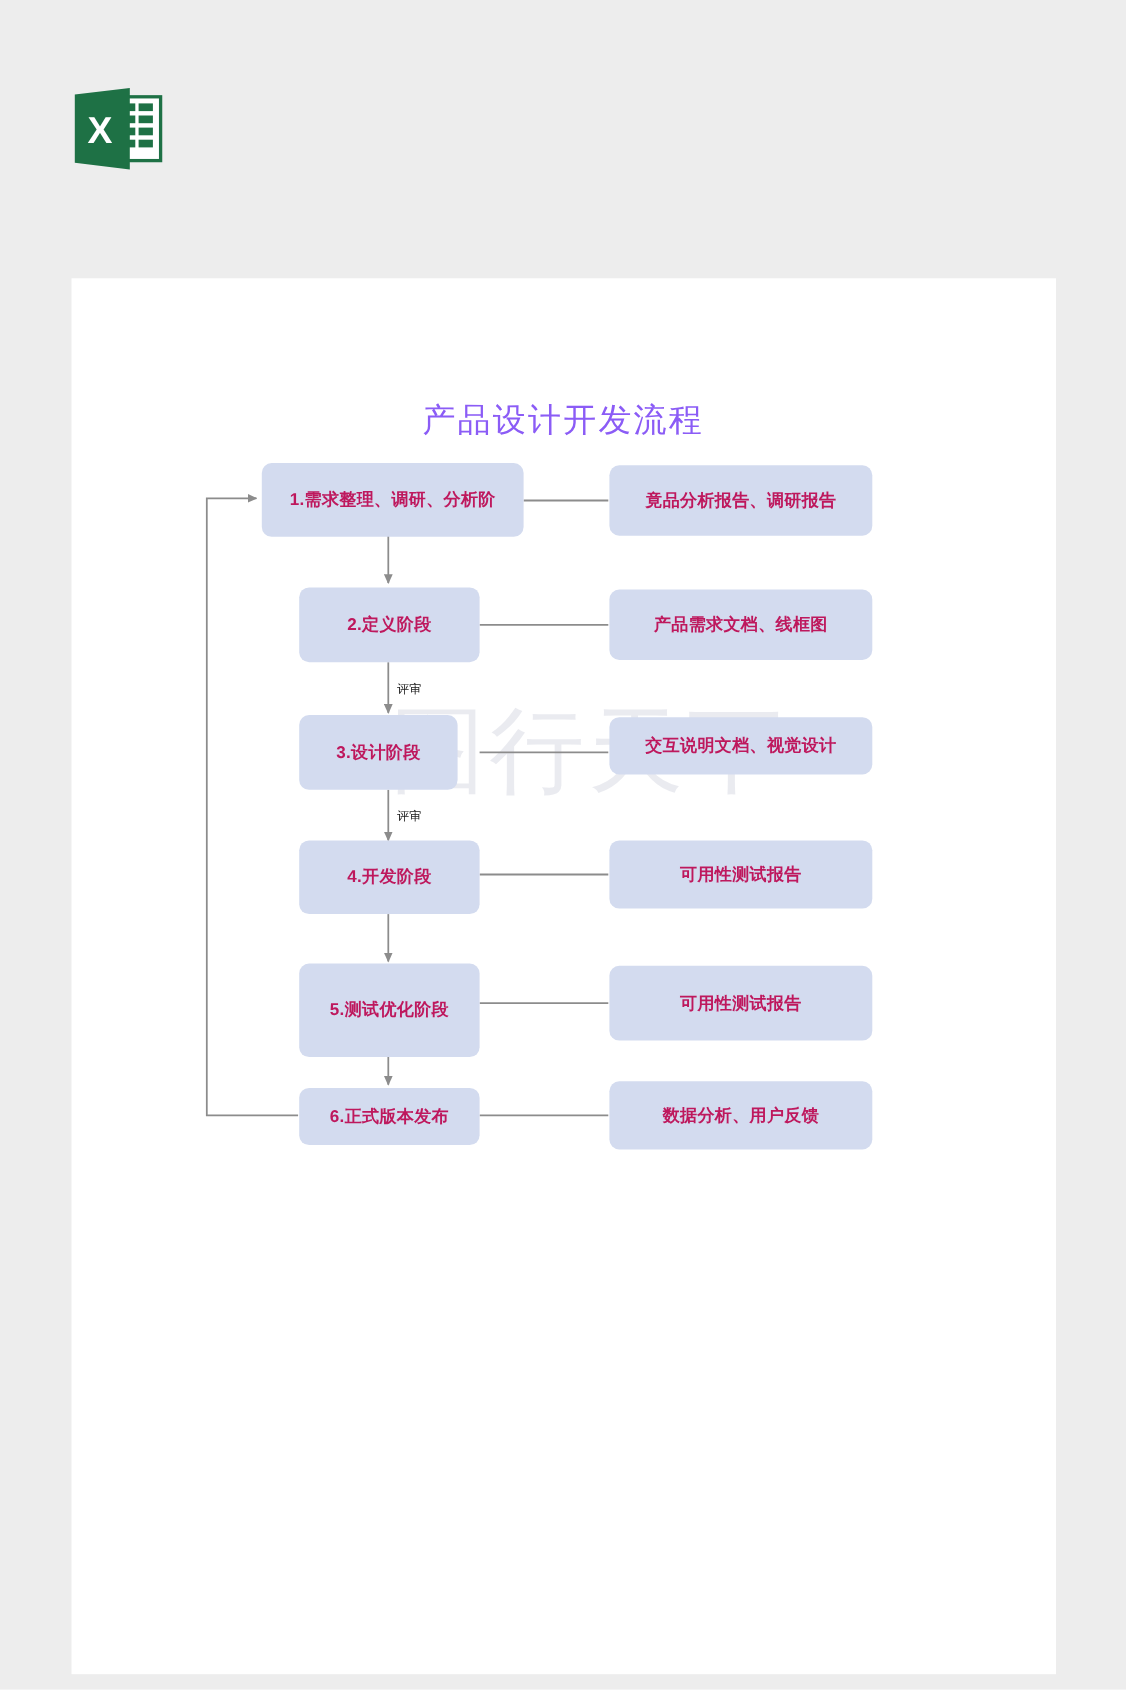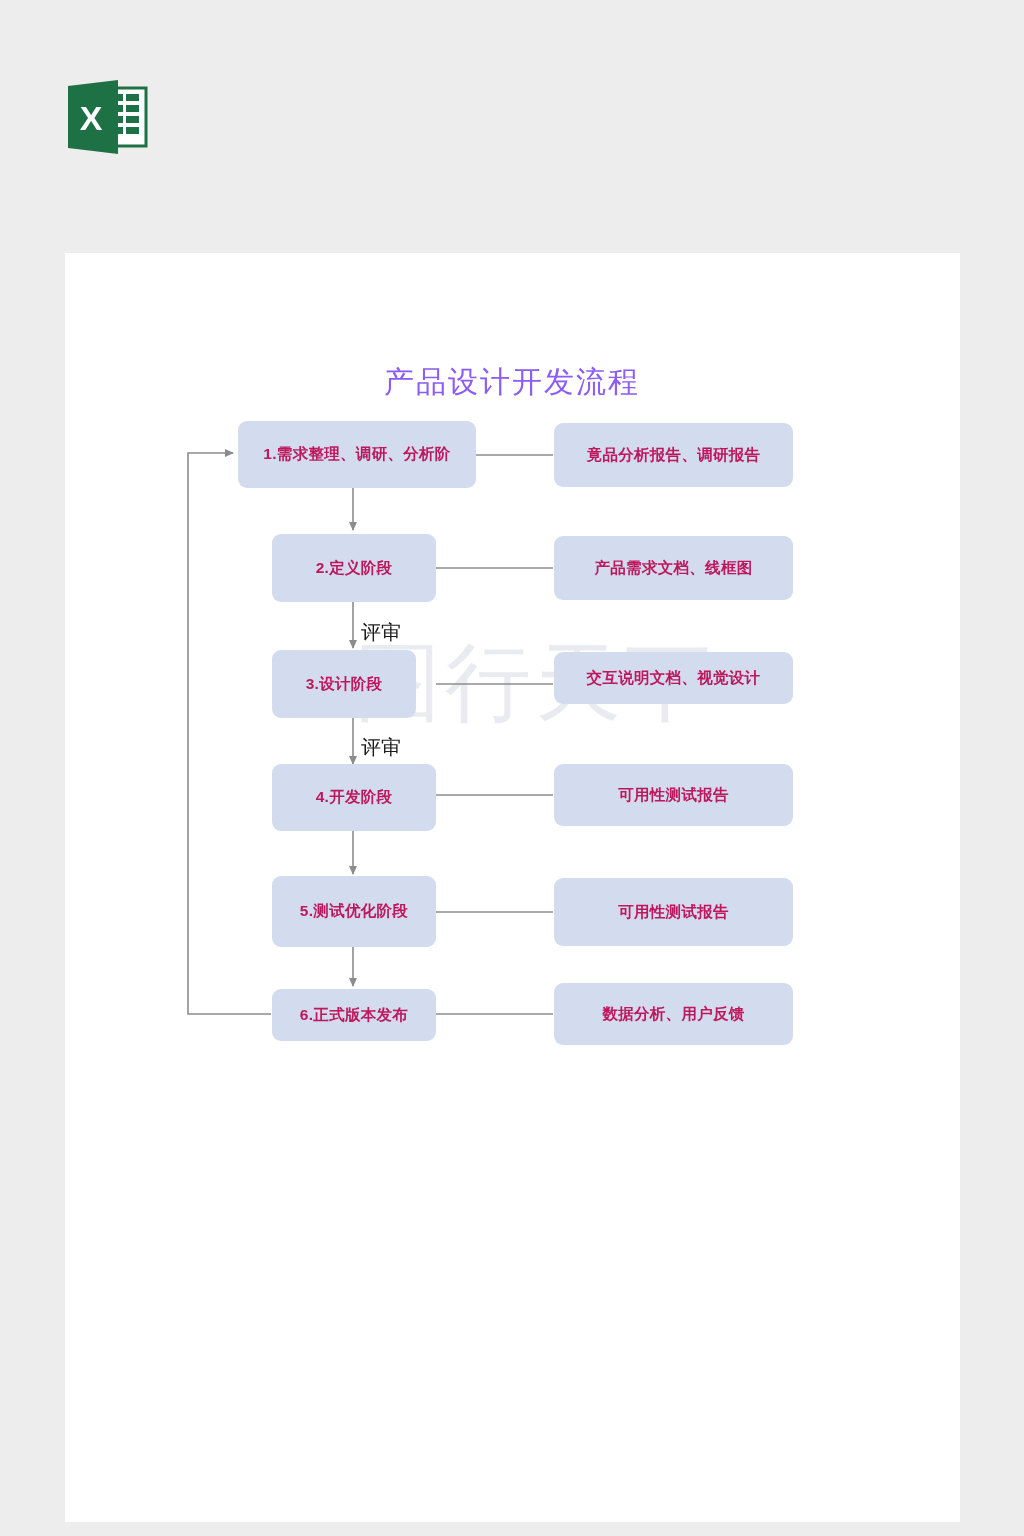--- a/index.html
+++ b/index.html
@@ -107,21 +107,21 @@
     font-size: 15.5px;
     color: #be185d;
     letter-spacing: 0.3px;
     box-sizing: border-box;
     padding: 0 8px;
   }
 
   .edge-label {
     position: absolute;
     font-family: Liberation Serif, serif;
-    font-size: 20px;
+    font-size: 11px;
     color: #1a1a1a;
     white-space: nowrap;
   }
 
   #connectors {
     position: absolute;
     left: 0; top: 0;
     width: 1024px;
     height: 1536px;
     pointer-events: none;
@@ -192,21 +192,21 @@
 </svg>
 
 <div class="flow-box" style="left:238px; top:421px; width:238px; height:67px;">1.需求整理、调研、分析阶</div>
 
 <div class="flow-box" style="left:272px; top:534px; width:164px; height:68px;">2.定义阶段</div>
 
 <div class="flow-box" style="left:272px; top:650px; width:144px; height:68px;">3.设计阶段</div>
 
 <div class="flow-box" style="left:272px; top:764px; width:164px; height:67px;">4.开发阶段</div>
 
-<div class="flow-box" style="left:272px; top:876px; width:164px; height:71px;">5.测试优化阶段</div>
+<div class="flow-box" style="left:272px; top:876px; width:164px; height:85px;">5.测试优化阶段</div>
 
 <div class="flow-box" style="left:272px; top:989px; width:164px; height:52px;">6.正式版本发布</div>
 
 <div class="flow-box" style="left:554px; top:423px; width:239px; height:64px;">竟品分析报告、调研报告</div>
 
 <div class="flow-box" style="left:554px; top:536px; width:239px; height:64px;">产品需求文档、线框图</div>
 
 <div class="flow-box" style="left:554px; top:652px; width:239px; height:52px;">交互说明文档、视觉设计</div>
 
 <div class="flow-box" style="left:554px; top:764px; width:239px; height:62px;">可用性测试报告</div>

